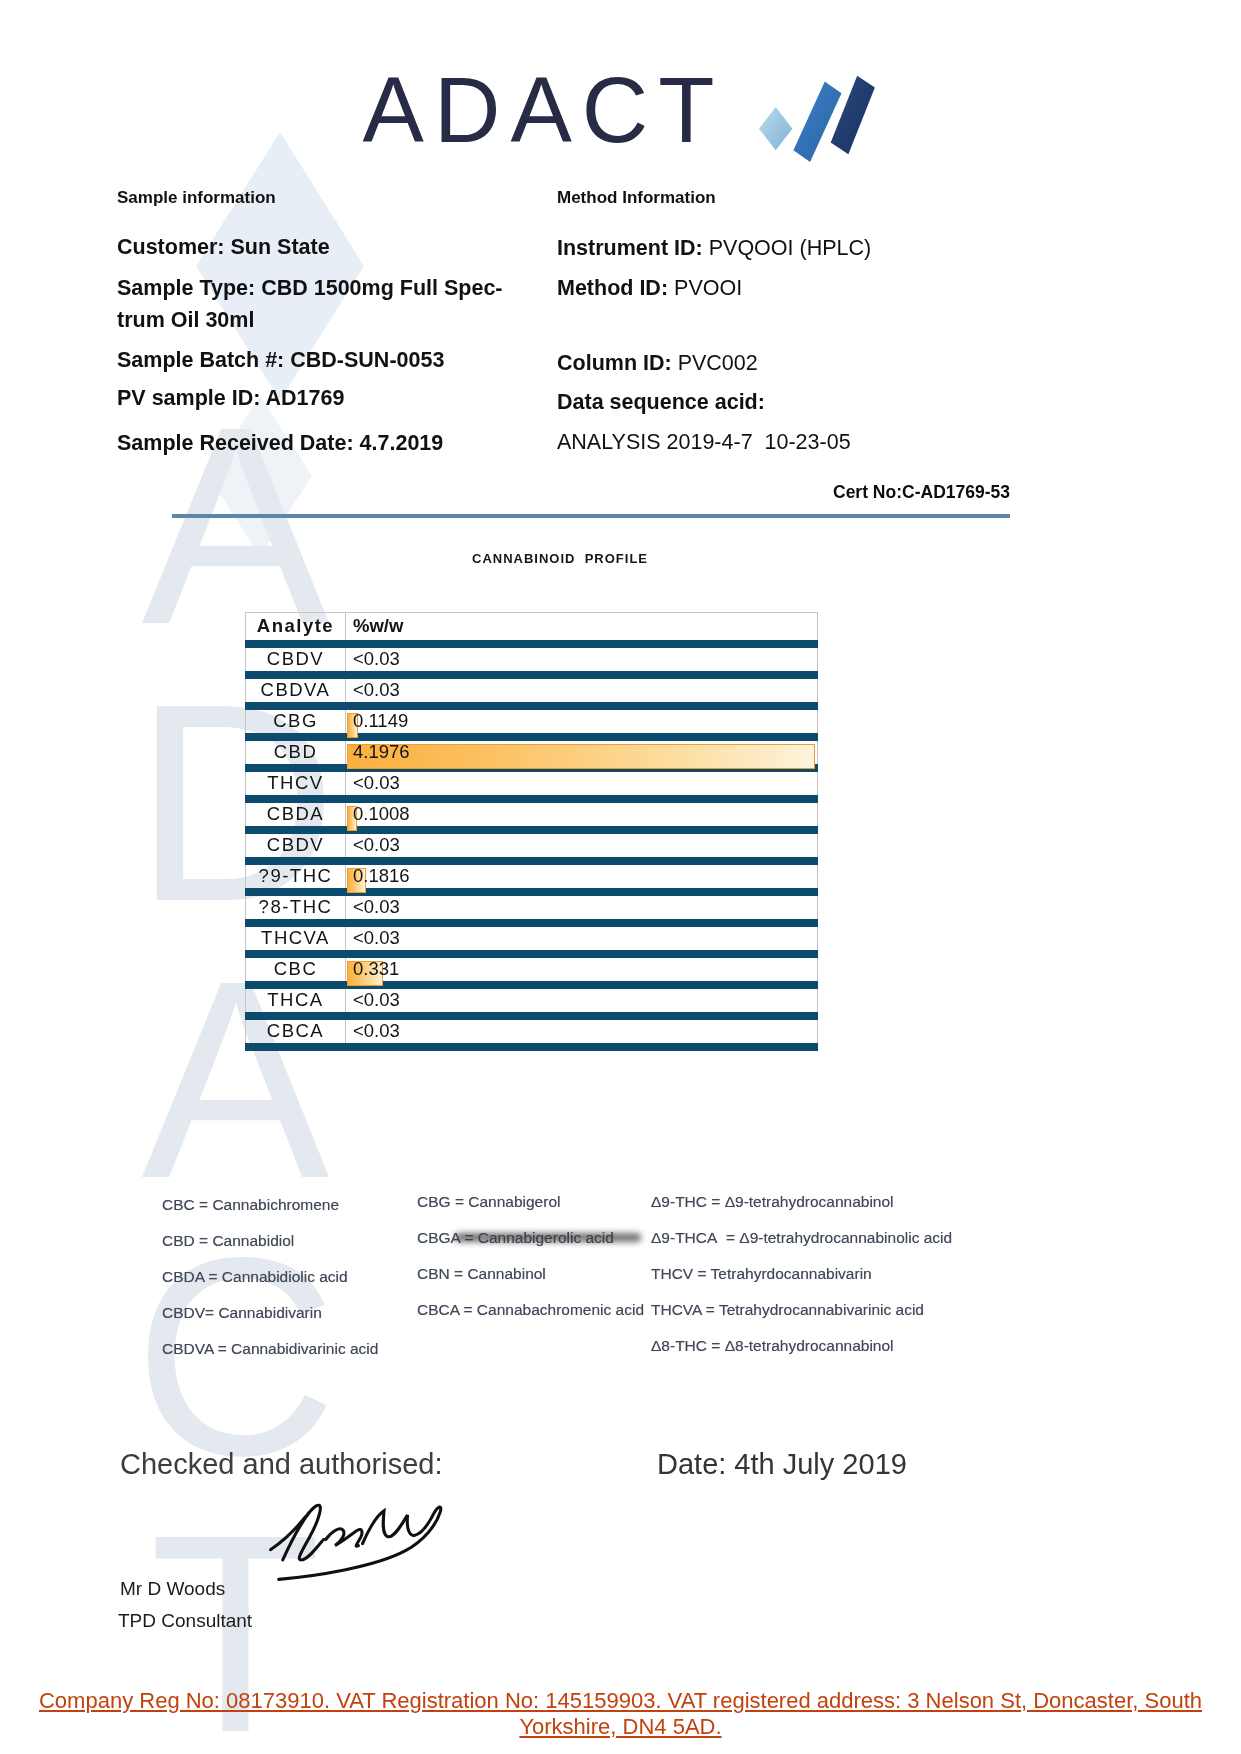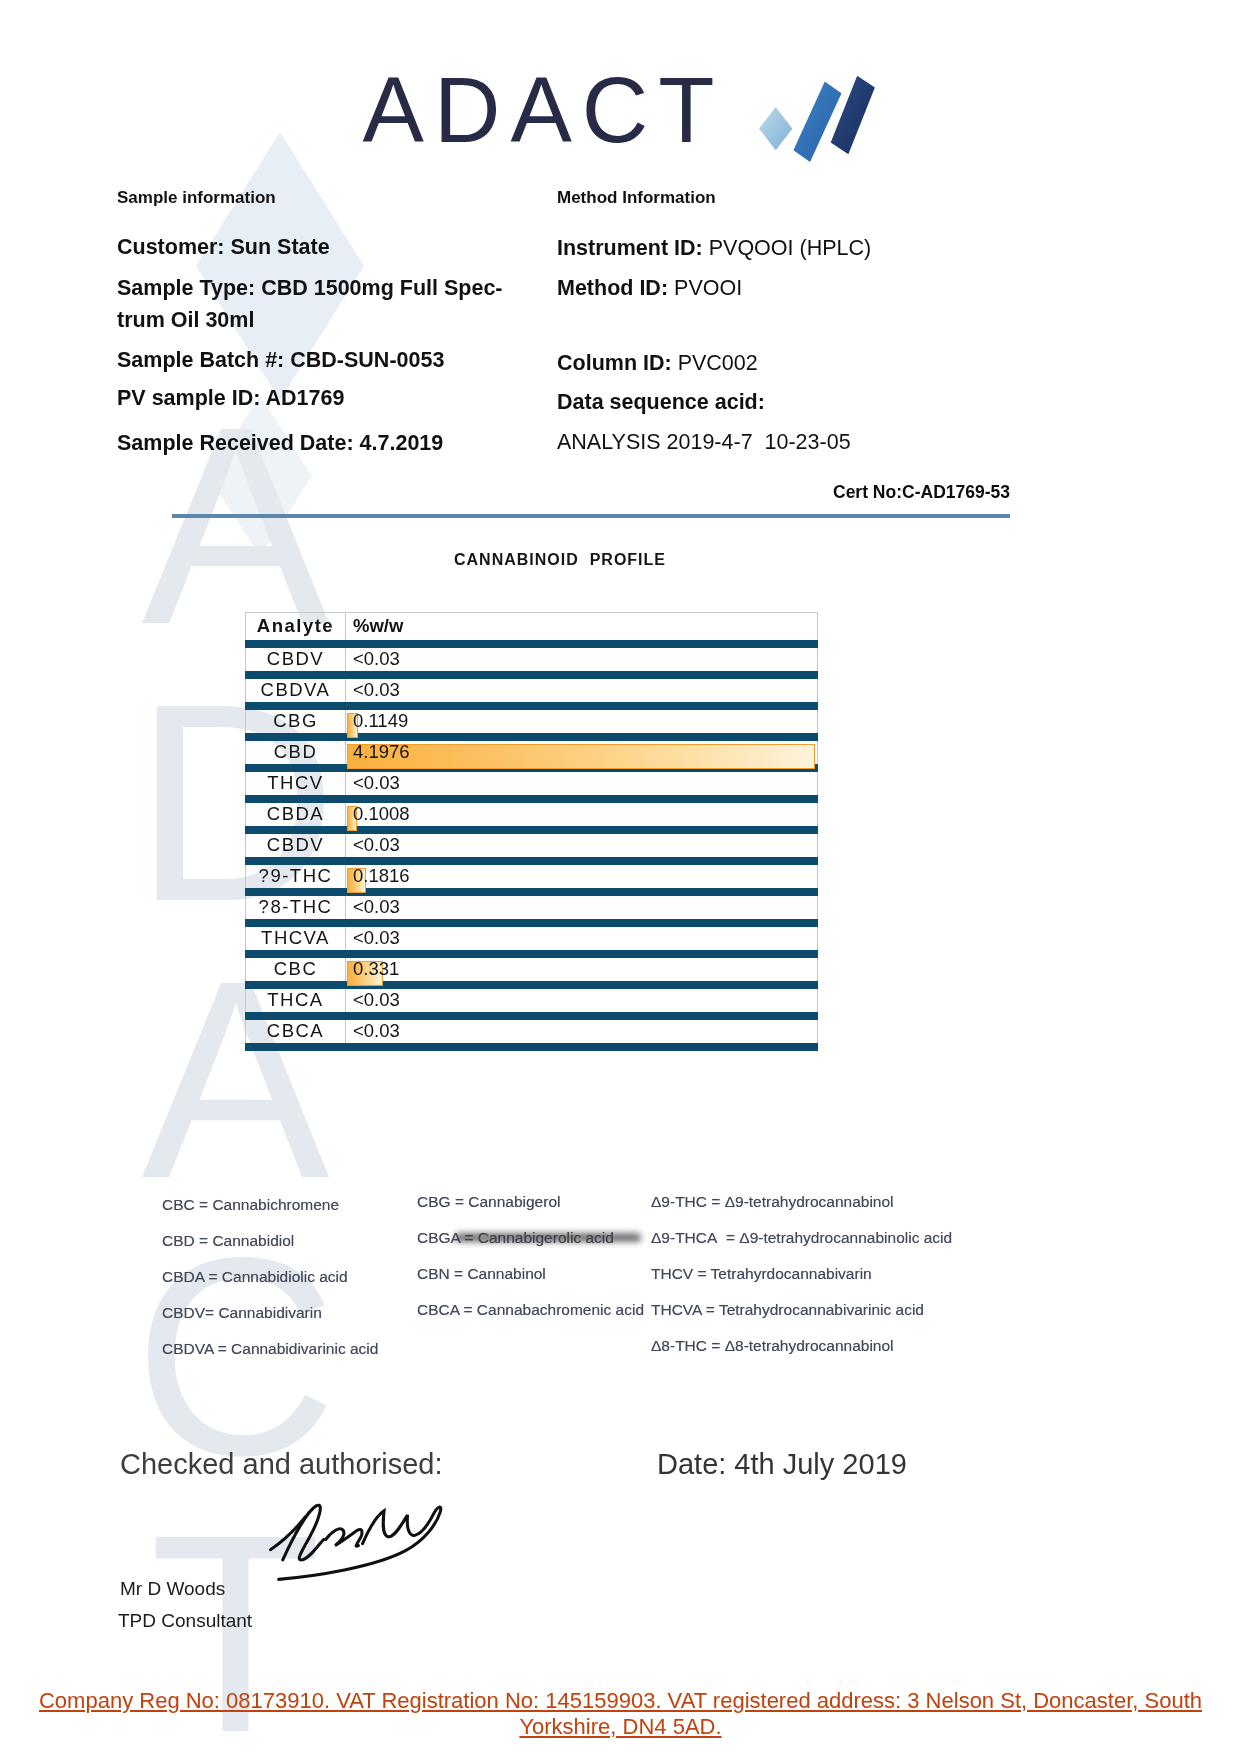--- a/index.html
+++ b/index.html
@@ -30,21 +30,21 @@
   .sec-title { font-size:17px; font-weight:bold; color:#111; }
   .info-line { font-size:21.5px; font-weight:bold; color:#111; }
   .info-line .rg { font-weight:normal; }
   .plain-line { font-size:21.5px; font-weight:normal; color:#111; }
   
   .cert { left:600px; top:482px; width:410px; text-align:right;
           font-size:17.5px; font-weight:bold; color:#0d0d0d; }
   .divider { left:172px; top:514px; width:838px; height:4px; background:#5d87aa; }
   
   .profile-title { left:245px; top:551px; width:630px; text-align:center;
-                   font-size:16px; font-weight:bold; letter-spacing:1px; color:#161616; }
+                   font-size:13px; font-weight:bold; letter-spacing:1px; color:#161616; }
   
   .tbl-wrap { left:245px; top:612px; }
   table { border-collapse:collapse; width:573px;
           border-left:1px solid #c6c6c6; border-right:1px solid #c6c6c6; border-top:1px solid #c6c6c6; }
   tr { border-bottom:8px solid #0c4a6e; }
   th, td { height:31px; font-size:18.5px; color:#141414; }
   th { font-weight:bold; }
   .c-an, .an { width:100px; text-align:center; border-right:1px solid #c6c6c6; letter-spacing:1.5px; }
   .c-val, .val { text-align:left; padding-left:7px; }
   .val { position:relative; }

